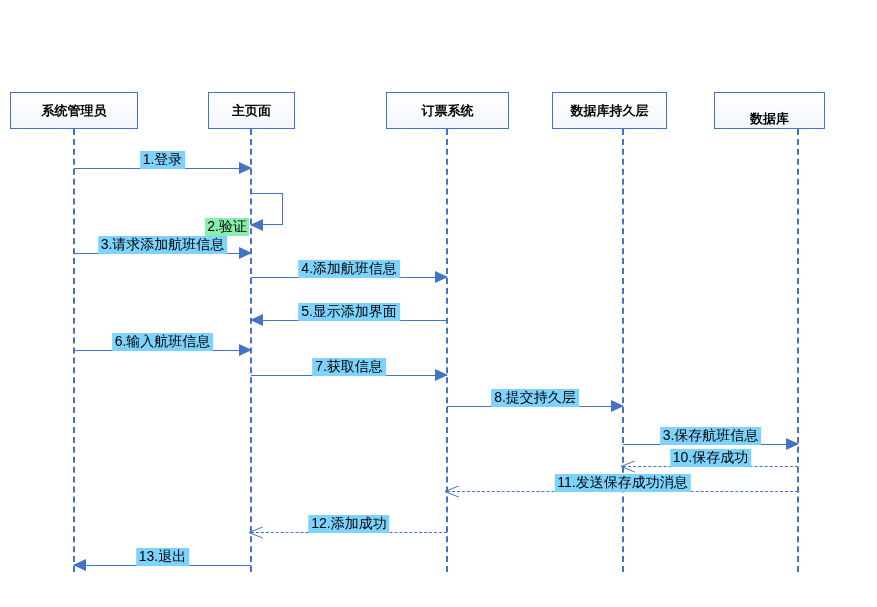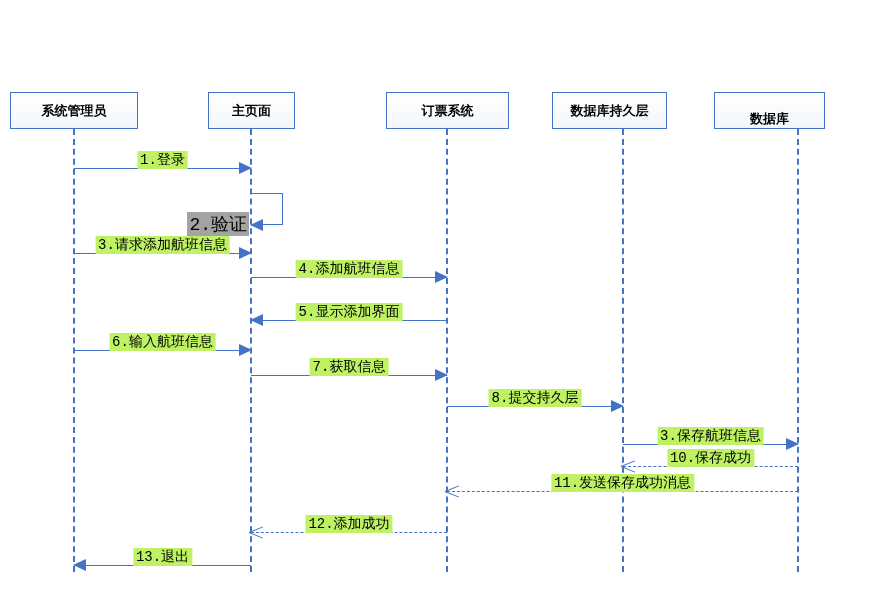--- a/index.html
+++ b/index.html
@@ -27,23 +27,23 @@
   .lifeline-line{
     position:absolute;width:0;
     border-left:2px dashed #4472C4;
   }
   .msg{position:absolute;height:0;}
   .msg .shaft{position:absolute;left:0;top:0;height:0;width:100%;}
   .msg.solid .shaft{border-top:1.6px solid #4472C4;}
   .msg.dashed .shaft{border-top:1.6px dashed #4472C4;}
   .msg .label{
     position:absolute;left:50%;transform:translateX(-50%);
-    top:-17px;background:#bef264;padding:0 3px;
+    top:-17px;background:#7dd3fc;padding:0 3px;
     font-size:14px;color:#000000;white-space:nowrap;
-    font-family:Liberation Mono, monospace;
+    font-family:Liberation Sans, sans-serif;
   }
   .head{position:absolute;top:0;width:0;height:0;}
   .head.filled-right{
     right:-1px;transform:translateY(-6px);
     border-top:6px solid transparent;border-bottom:6px solid transparent;
     border-left:13px solid #4472C4;
   }
   .head.filled-left{
     left:-1px;transform:translateY(-6px);
     border-top:6px solid transparent;border-bottom:6px solid transparent;
@@ -70,23 +70,23 @@
     position:absolute;right:0;top:0;height:100%;width:0;
     border-left:1.6px solid #4472C4;
   }
   .selfmsg .shead{
     position:absolute;left:-1px;bottom:-6px;width:0;height:0;
     border-top:6px solid transparent;border-bottom:6px solid transparent;
     border-right:13px solid #4472C4;
   }
   .selfmsg .slabel{
     position:absolute;right:100%;bottom:-11px;margin-right:2px;
-    font-size:18px;color:#000000;white-space:nowrap;background:#a3a3a3;
+    font-size:14px;color:#000000;white-space:nowrap;background:#86efac;
     padding:0 2px;
-    font-family:Liberation Mono, monospace;
+    font-family:Liberation Sans, sans-serif;
   }
   #watermark{
     position:absolute;right:16px;bottom:10px;
     font-size:16px;color:#b9b9b9;white-space:nowrap;
     font-family:"DejaVu Sans","Liberation Sans",sans-serif;
   }
 </style>
 </head>
 <body>
 

